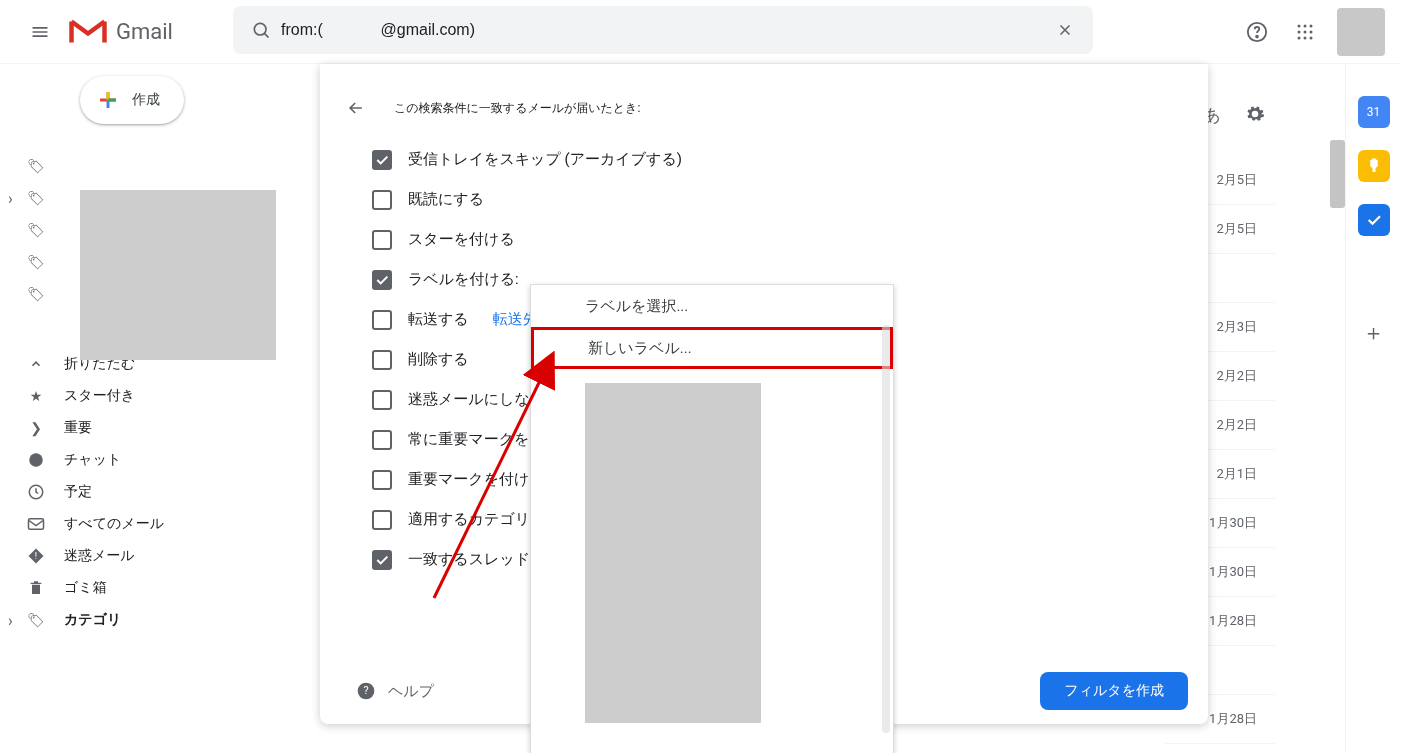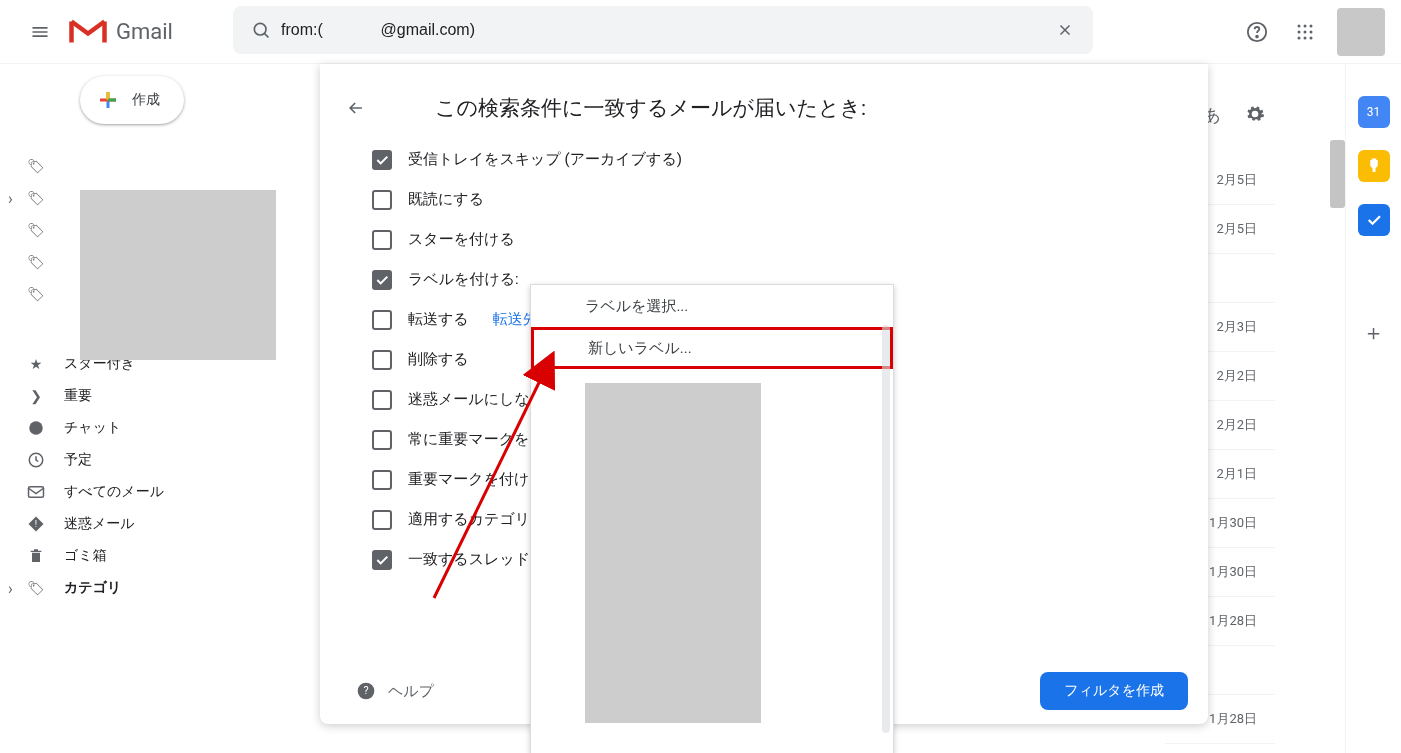--- a/index.html
+++ b/index.html
@@ -160,21 +160,21 @@
   top: 64px;
   width: 888px;
   min-height: 660px;
   background: #fff;
   box-shadow: 0 2px 10px rgba(0,0,0,0.2);
   border-radius: 0 0 8px 8px;
   padding: 24px 16px 24px 16px;
 }
 .fp-title-row { display:flex; align-items:center; gap: 18px; margin-bottom: 22px; }
 .fp-back { width: 40px; height:40px; display:flex;align-items:center;justify-content:center; color:#5f6368; cursor:pointer; border-radius:50%;}
-.fp-title { font-size: 21px; color:#202124;margin-left:41px;}
+.fp-title { font-size: 12px; color:#202124;}
 .fp-options { padding-left: 36px; display:flex; flex-direction:column; gap: 20px; }
 .fp-opt { display:flex; align-items:flex-start; gap: 16px; font-size: 15px; color:#202124;}
 .chk { width: 20px; height: 20px; border: 2px solid #5f6368; border-radius:3px; display:inline-flex; align-items:center; justify-content:center; }
 .chk.checked { background:#5f6368; border-color:#5f6368; color:#fff;}
 .chk svg { width: 16px; height: 16px;}
 .forward-link { color:#1a73e8; cursor:pointer; margin-left:8px;}
 .fp-footer { position:absolute; bottom: 14px; left: 36px; right: 20px; display:flex; align-items:center; justify-content:space-between;}
 .help-row { display:flex; align-items:center; gap:12px; color:#5f6368; font-size:15px;}
 .filter-create-btn {
   background:#1a73e8;
@@ -321,20 +321,28 @@
       <div class="side-item">
           <span class="sicon">🏷</span>
           <span class="slabel"></span>
         </div>
       <div class="side-item">
           <span class="sicon">🏷</span>
           <span class="slabel"></span>
         </div>
       <div style="height:38px"></div>
       <div class="side-item">
+          <span class="sicon">
+            <svg width="14" height="14" viewBox="0 0 24 24" stroke="currentColor" stroke-width="3" fill="none">
+              <path d="M6 15l6-6 6 6"></path>
+            </svg>
+          </span>
+          <span class="slabel">折りたたむ</span>
+        </div>
+      <div class="side-item">
           <span class="sicon">★</span>
           <span class="slabel">スター付き</span>
         </div>
       <div class="side-item">
           <span class="sicon">❯</span>
           <span class="slabel">重要</span>
         </div>
       <div class="side-item">
           <span class="sicon">
             <svg width="18" height="18" viewBox="0 0 24 24" fill="currentColor">

